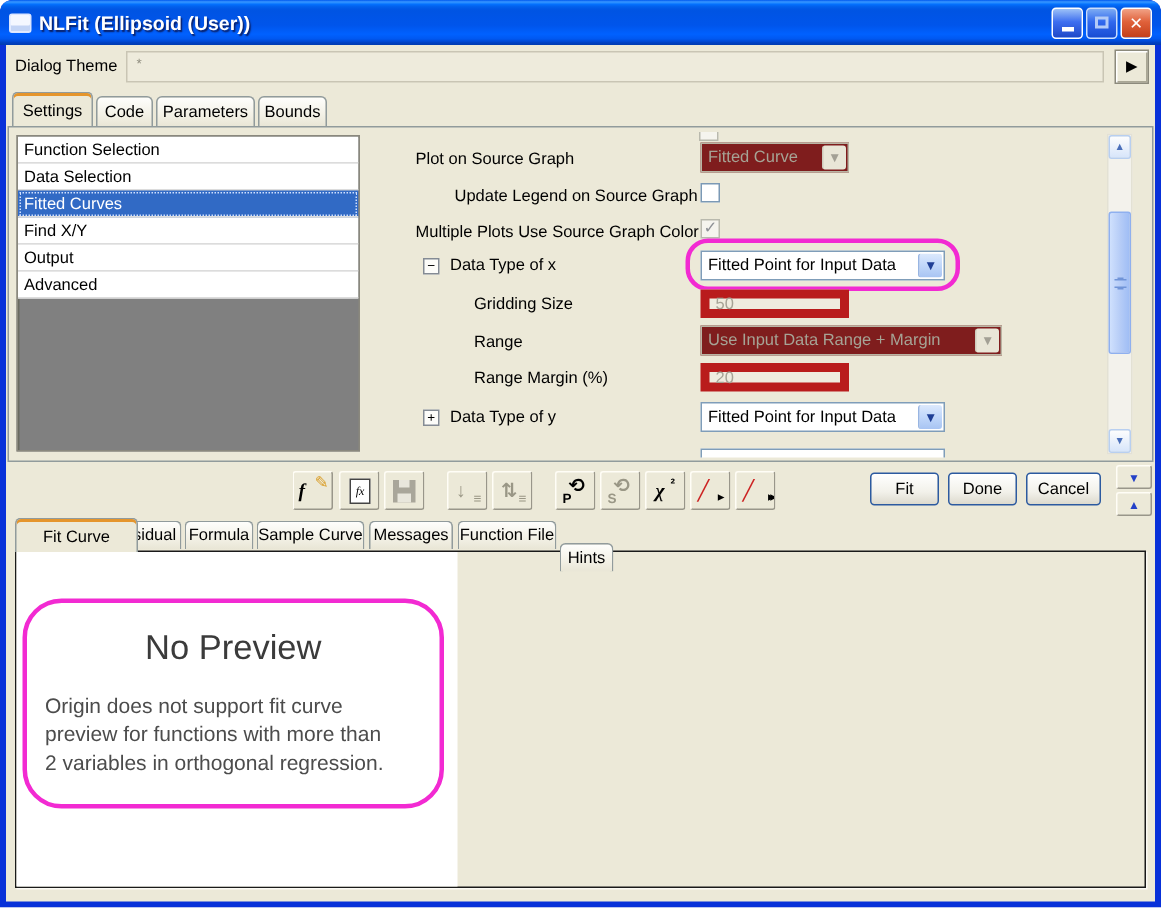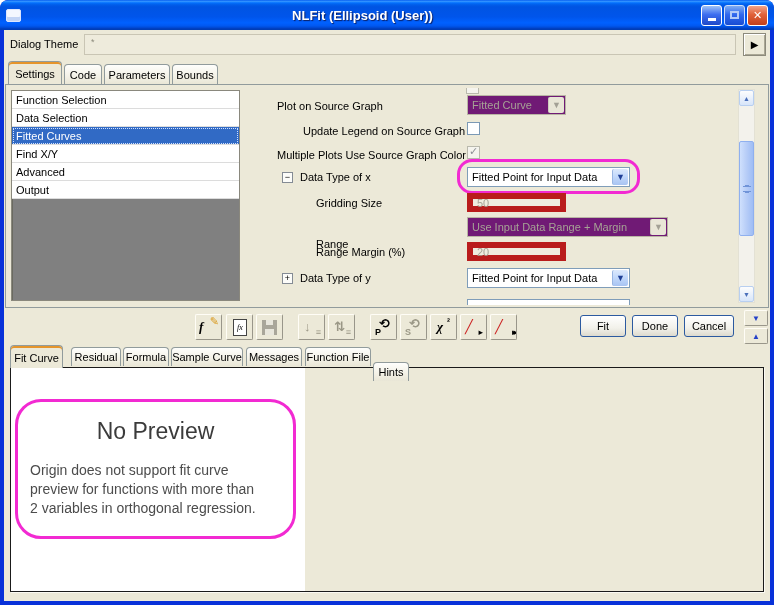--- a/index.html
+++ b/index.html
@@ -8,21 +8,21 @@
     position:relative;width:774px;height:605px;
     background:#0831d9;border-radius:8px 8px 0 0;
     font-family:"Liberation Sans","DejaVu Sans",sans-serif;
     overflow:hidden;
   }
   
   .titlebar{
     position:absolute;left:0;top:0;width:774px;height:30px;
     border-radius:8px 8px 0 0;
     background:linear-gradient(to bottom,#0058ee 0%,#3593ff 4%,#288eff 6%,#127dff 8%,#036ffc 10%,#0262ee 14%,#0057e5 20%,#0054e3 24%,#0055eb 56%,#005bf5 66%,#0061ff 76%,#0058f1 86%,#0049d4 92%,#0040c1 95%,#003bb0 100%);
-    display:flex;align-items:center;padding:0 6px;text-align:center;
+    display:flex;align-items:center;padding:0 6px;
   }
   .title-icon{width:15px;height:13px;background:#f4f7ff;border:1px solid #dce6ff;border-radius:2px;margin-right:5px;box-shadow:inset 0 -4px 0 #c3d4f5;}
   .title-text{color:#fff;font-size:13px;font-weight:bold;text-shadow:1px 1px 1px #0a1e63;flex:1;}
   .winbtn{width:21px;height:21px;border:1px solid #fff;border-radius:3px;margin-left:2px;
     display:flex;align-items:center;justify-content:center;color:#fff;font-size:11px;font-weight:bold;}
   .btn-min,.btn-max{background:linear-gradient(#9cc1f7,#3d6ef0 45%,#1e48c8);}
   .btn-max{opacity:.8;}
   .btn-close{background:linear-gradient(#f1a286,#e0613a 45%,#c33f1a);}
   .min-glyph{width:8px;height:3px;background:#fff;margin-top:9px;}
   .max-glyph{width:9px;height:8px;border:2px solid #dfe8fb;background:transparent;}
@@ -49,21 +49,21 @@
   .list-item{height:18px;background:#fff;border-bottom:1px solid #dcdcdc;font-size:11px;
     display:flex;align-items:center;padding-left:4px;color:#000;}
   .list-item.selected{background:#316ac5;color:#fff;outline:1px dotted #cfe0ff;outline-offset:-2px;}
   
   .form{position:absolute;left:242px;top:3px;width:488px;height:217px;overflow:hidden;}
   .combo{position:absolute;height:20px;border:1px solid #7f9db9;background:#fff;font-size:11px;color:#000;
     display:flex;align-items:center;padding-left:4px;}
   .combo .arrow{position:absolute;right:1px;top:1px;bottom:1px;width:16px;
     background:linear-gradient(#dce9fc,#c3d9fb 45%,#a8c4f2);border-left:1px solid #98b5e2;border-radius:2px;
     display:flex;align-items:center;justify-content:center;font-size:9px;color:#1f3f96;}
-  .combo.disabled{background:#701a75;border-color:#b9b5a4;color:#a6a395;}
+  .combo.disabled{background:#7f1d1d;border-color:#b9b5a4;color:#a6a395;}
   .combo.disabled .arrow{background:#e9e6d7;border-left:1px solid #cfccbd;color:#a3a095;}
   .tinput{position:absolute;height:19px;border:6px solid #b91c1c;background:#efecdf;font-size:11px;color:#a6a395;
     display:flex;align-items:center;padding-left:4px;}
   .cbox{position:absolute;width:13px;height:13px;border:1px solid #7b99b5;background:#fff;}
   .cbox.disabled{border-color:#b9b9ad;background:#f5f4ee;}
   .cbox .check{position:absolute;left:1px;top:-2px;font-size:11px;color:#8e9196;}
   .expander{position:absolute;width:11px;height:11px;border:1px solid #848b94;background:#fcfcf9;
     font-size:9px;line-height:9px;text-align:center;color:#000;}
   .ring{position:absolute;border:3px solid #f22ad2;border-radius:15px;pointer-events:none;}
   
@@ -158,24 +158,24 @@
         <div class="list-item">
             <span>Data Selection</span>
           </div>
         <div class="list-item selected">
             <span>Fitted Curves</span>
           </div>
         <div class="list-item">
             <span>Find X/Y</span>
           </div>
         <div class="list-item">
+            <span>Output</span>
+          </div>
+        <div class="list-item">
             <span>Advanced</span>
-          </div>
-        <div class="list-item">
-            <span>Output</span>
           </div>
       </div>
 
       <div class="form">
         <div class="cbox disabled" style="left:218px;top:-7px;"></div>
 
         <div class="lbl" style="left:29px;top:12px;">Plot on Source Graph</div>
         <div class="combo disabled" style="left:219px;top:7px;width:99px;">
           <span>Fitted Curve</span>
           <span class="arrow">▼</span>
@@ -195,21 +195,21 @@
           <span>Fitted Point for Input Data</span>
           <span class="arrow">▼</span>
         </div>
         <div class="ring" style="left:209px;top:71px;width:183px;height:35px;"></div>
 
         <div class="lbl" style="left:68px;top:109px;">Gridding Size</div>
         <div class="tinput" style="left:219px;top:105px;width:99px;">
             <span>50</span>
           </div>
 
-        <div class="lbl" style="left:68px;top:134px;margin-top:16px;">Range</div>
+        <div class="lbl" style="left:68px;top:134px;">Range</div>
         <div class="combo disabled" style="left:219px;top:129px;width:201px;">
           <span>Use Input Data Range + Margin</span>
           <span class="arrow">▼</span>
         </div>
 
         <div class="lbl" style="left:68px;top:158px;">Range Margin (%)</div>
         <div class="tinput" style="left:219px;top:154px;width:99px;">
             <span>20</span>
           </div>
 
@@ -285,21 +285,21 @@
         <span>Cancel</span>
       </div>
 
     <div class="rollbtn" style="top:280px;">
         <span>▼</span>
       </div>
     <div class="rollbtn" style="top:298px;">
         <span>▲</span>
       </div>
 
-    <div class="tab selected" style="left:6px;top:315px;width:53px;text-align:right;">
+    <div class="tab selected" style="left:6px;top:315px;width:82px;text-align:right;">
         <span>Fit Curve</span>
       </div>
     <div class="tab" style="left:67px;top:317px;width:50px;height:19px;">
         <span>Residual</span>
       </div>
     <div class="tab" style="left:119px;top:317px;width:46px;height:19px;">
         <span>Formula</span>
       </div>
     <div class="tab" style="left:167px;top:317px;width:72px;height:19px;">
         <span>Sample Curve</span>

